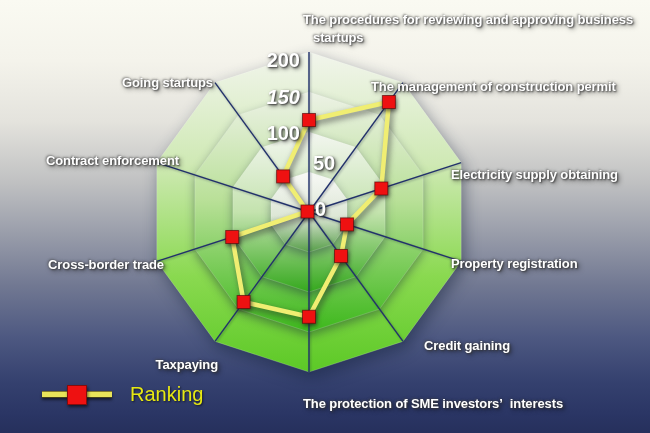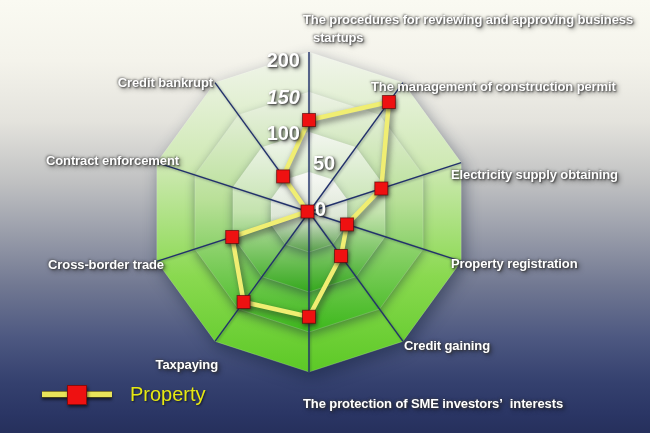--- a/index.html
+++ b/index.html
@@ -104,27 +104,27 @@
   <div class="tick right-al" style="left:260px;top:52px;">200</div>
   <div class="tick right-al" style="left:260px;top:89px;font-style:italic;">150</div>
   <div class="tick right-al" style="left:260px;top:125px;">100</div>
   <div class="tick" style="left:313px;top:155px;">50</div>
   <div class="tick" style="left:315px;top:201px;">0</div>
 
   <div class="axis-label wrap" style="left:303px;top:11px;">The procedures for reviewing and approving business startups</div>
   <div class="axis-label" style="left:371px;top:78px;">The management of construction permit</div>
   <div class="axis-label" style="left:451px;top:166px;">Electricity supply obtaining</div>
   <div class="axis-label" style="left:451px;top:255px;">Property registration</div>
-  <div class="axis-label" style="left:404px;top:337px;">Credit gaining</div>
+  <div class="axis-label" style="left:424px;top:337px;">Credit gaining</div>
   <div class="axis-label" style="left:303px;top:395px;">The protection of SME investors’&nbsp;&nbsp;interests</div>
   <div class="axis-label" style="right:432px;top:356px;">Taxpaying</div>
   <div class="axis-label" style="right:486px;top:256px;">Cross-border trade</div>
   <div class="axis-label" style="right:471px;top:152px;">Contract enforcement</div>
-  <div class="axis-label" style="right:437px;top:74px;">Credit bankrupt</div>
+  <div class="axis-label" style="right:437px;top:74px;">Going startups</div>
 
   <div class="legend">
     <div class="legend-line">
       <div class="legend-marker"></div>
     </div>
-    <div class="legend-label">Property</div>
+    <div class="legend-label">Ranking</div>
   </div>
 
 </div>
 
 </body></html>

